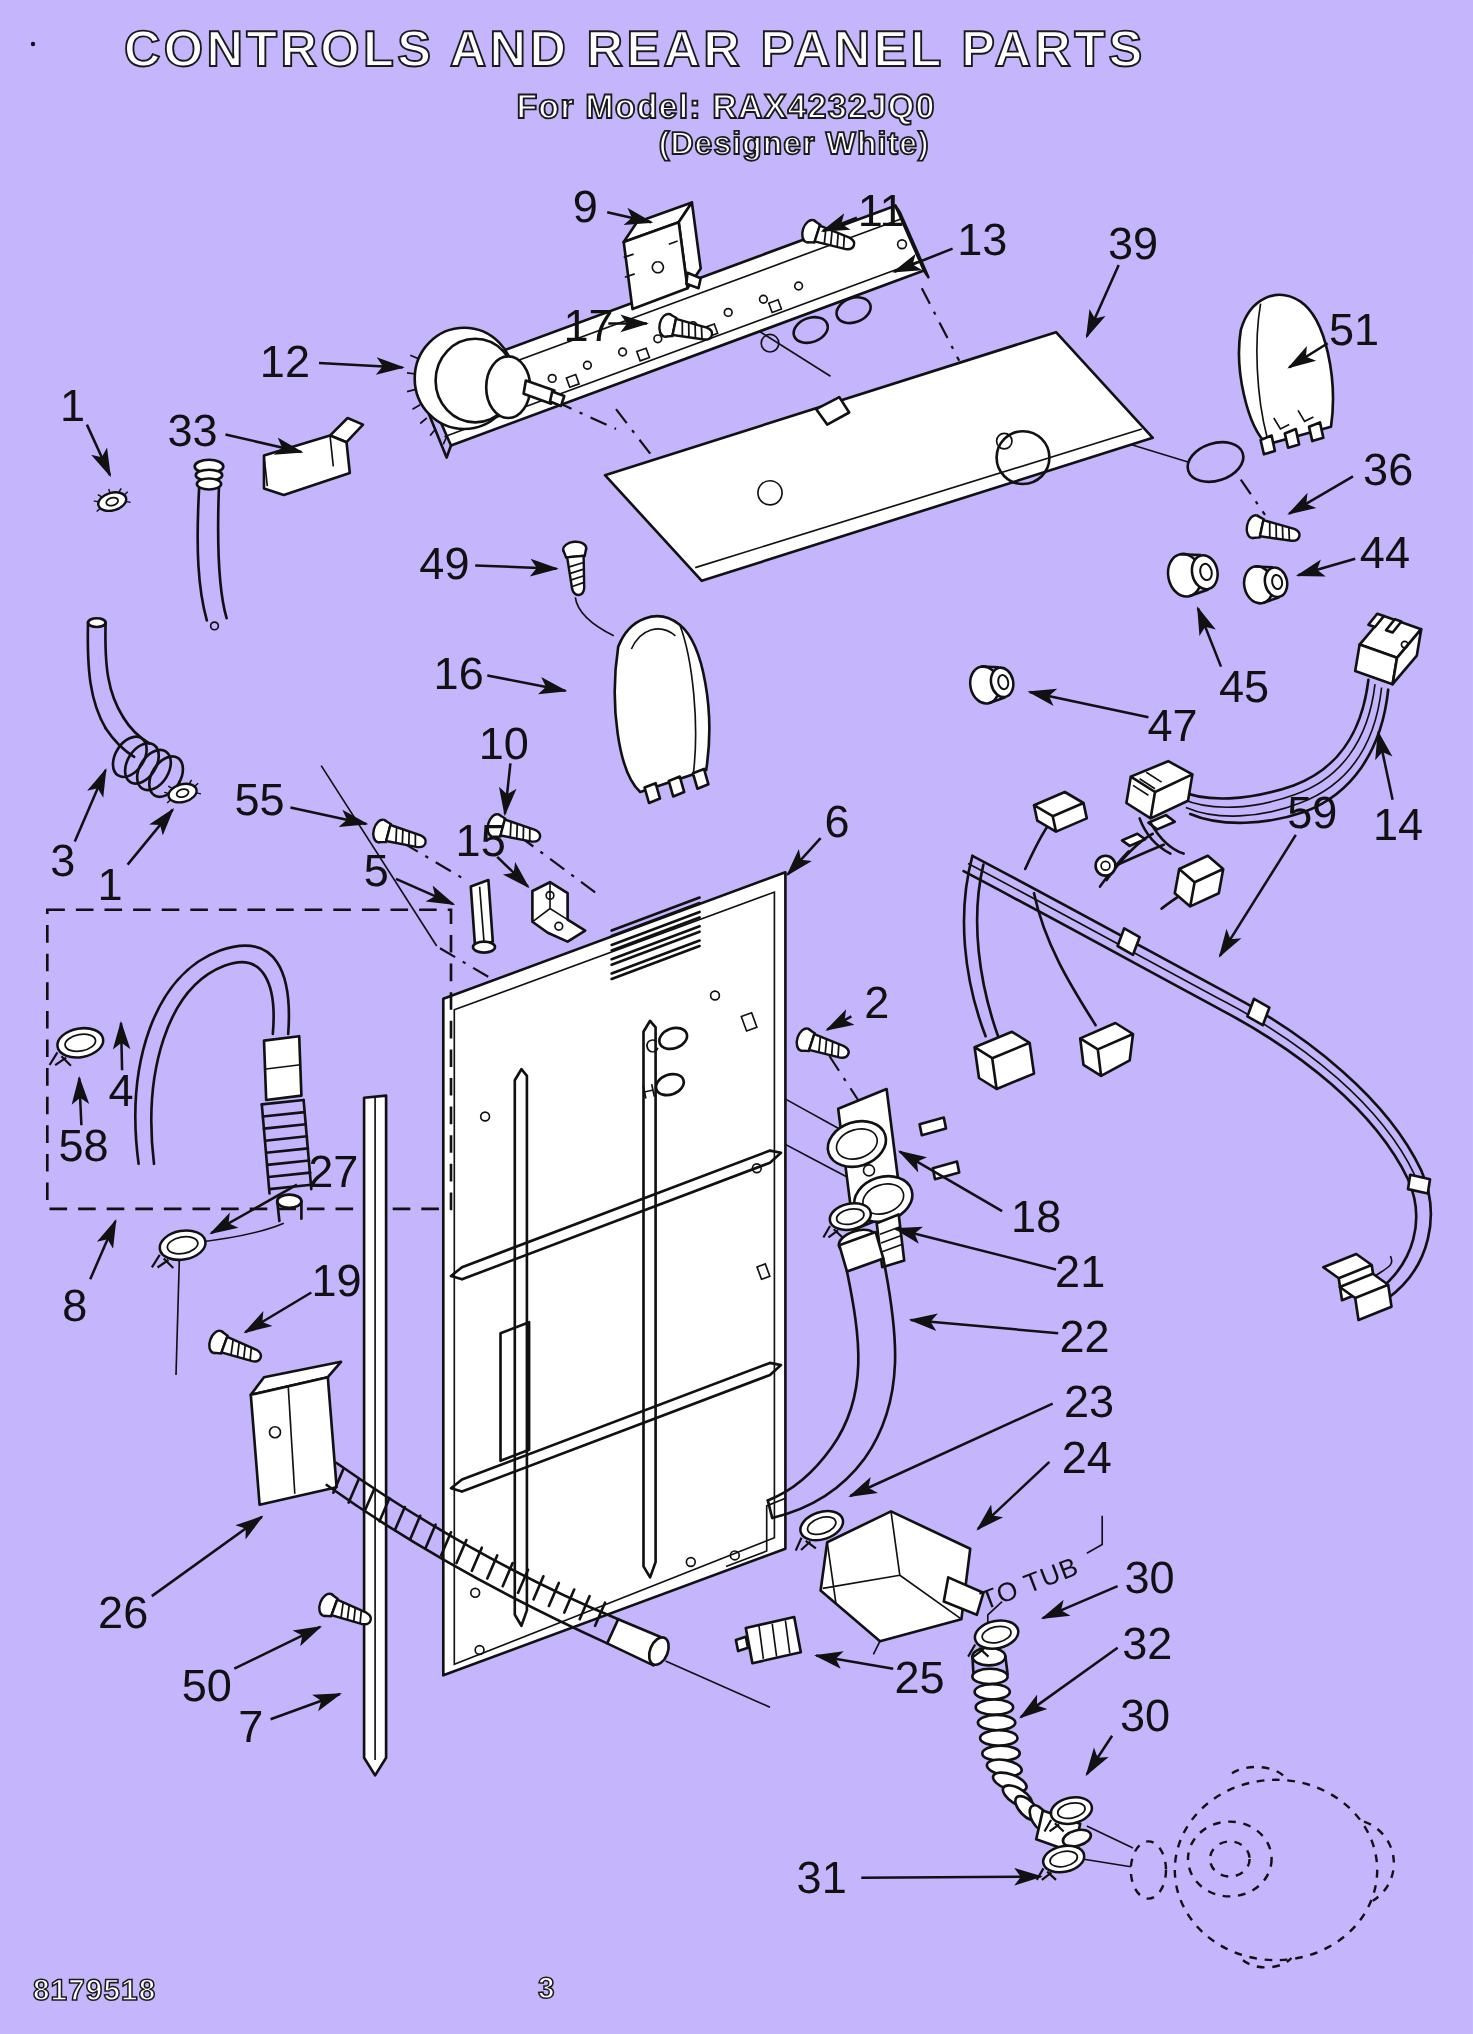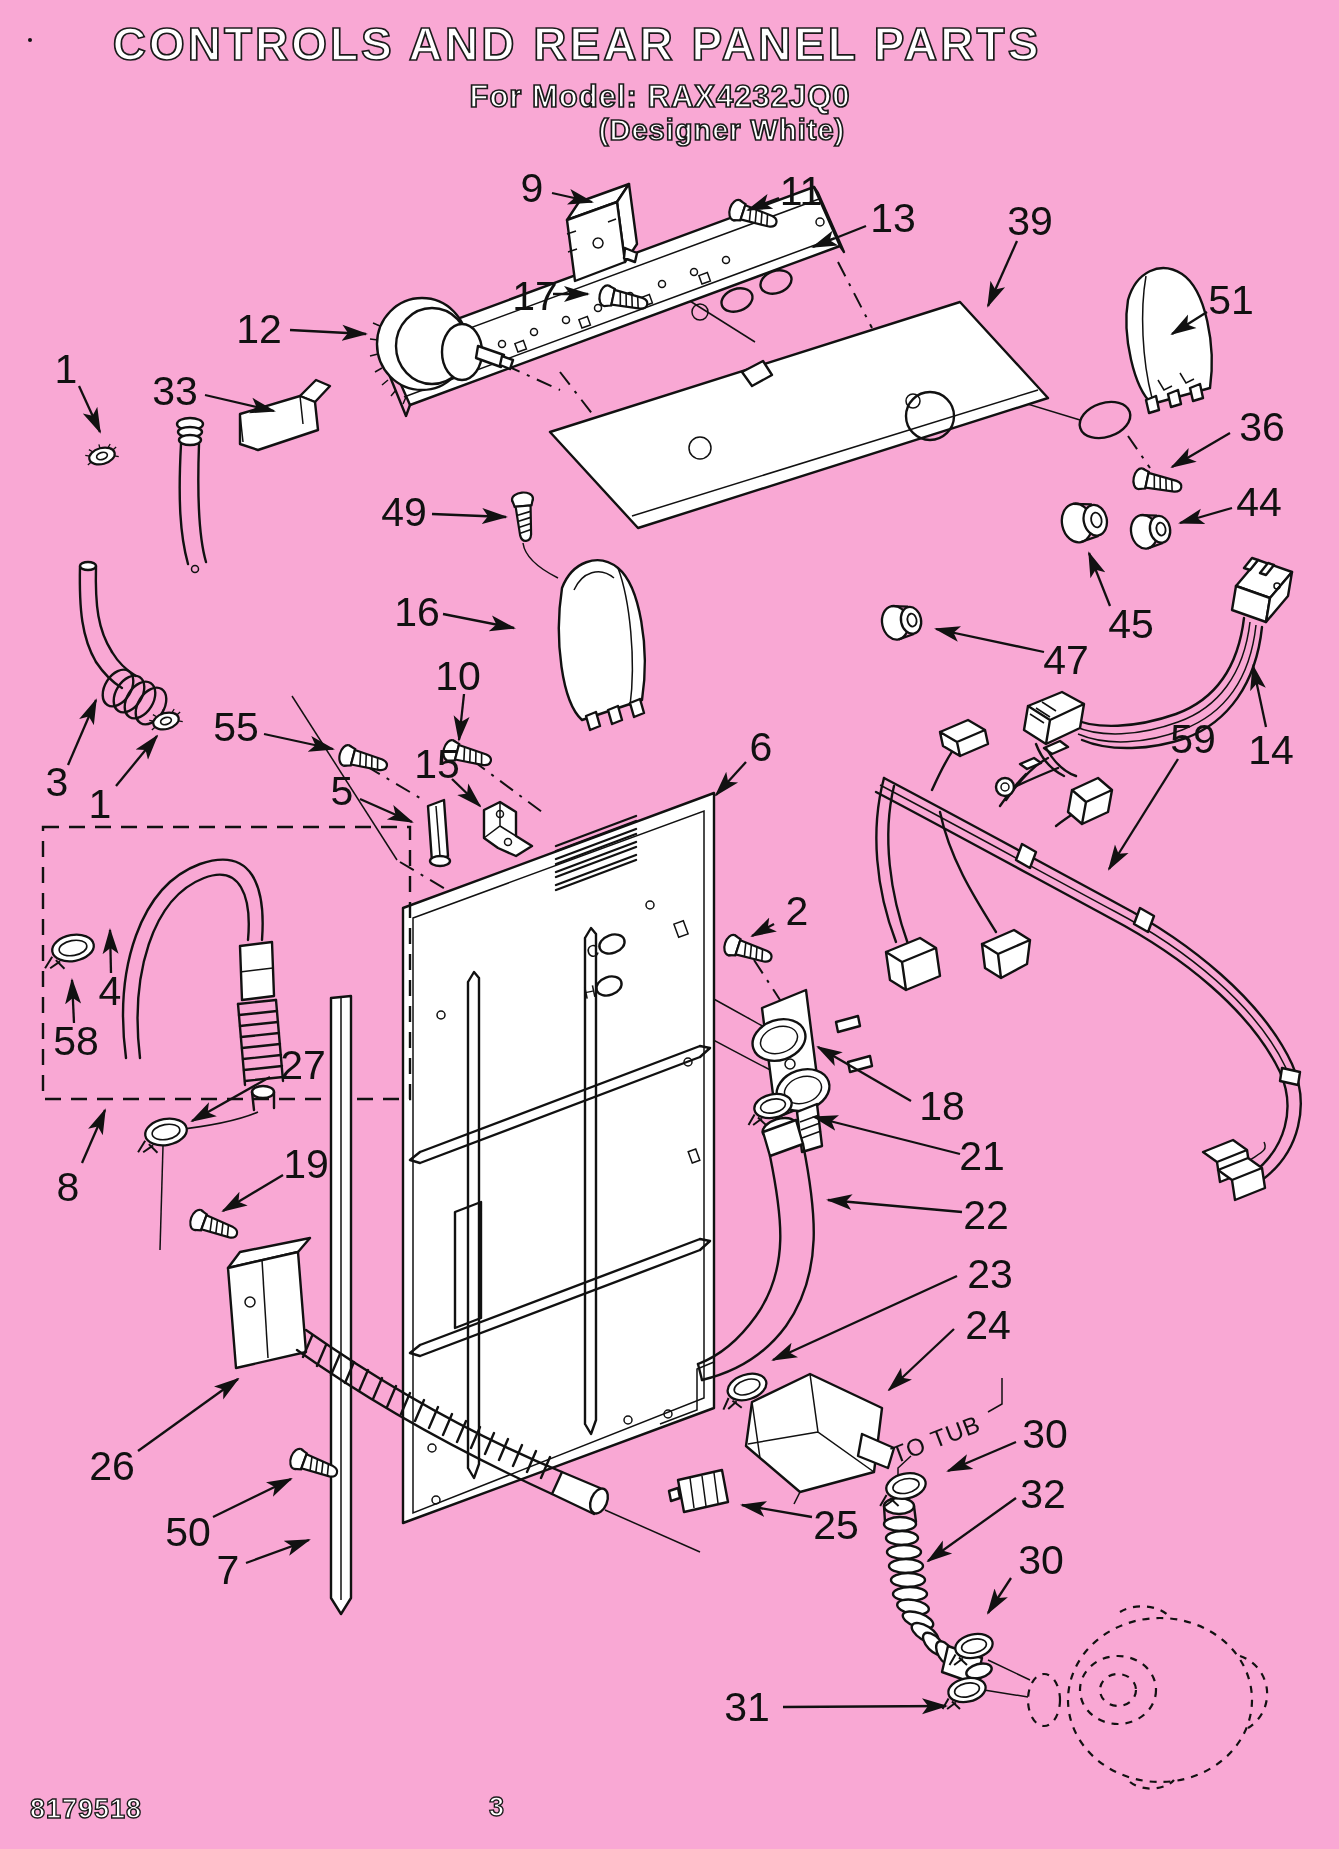--- a/index.html
+++ b/index.html
@@ -1,16 +1,16 @@
 <!DOCTYPE html>
 <html><head>
 <meta charset="utf-8">
 <style>
   html,body{margin:0;padding:0;background:#e8e8e8;}
-  .page{position:relative;width:1339px;height:1849px;background:#f9a8d4;margin:0 auto;
+  .page{position:relative;width:1339px;height:1849px;background:#c4b5fd;margin:0 auto;
         font-family:"Liberation Sans", sans-serif;overflow:hidden;text-align:center;}
   svg{position:absolute;left:0;top:0;}
   svg *{vector-effect:non-scaling-stroke;}
   .ink{stroke:#111;fill:none;stroke-width:2.4;stroke-linecap:round;stroke-linejoin:round;}
   .inkw{stroke:#111;fill:#fff;stroke-width:2.4;stroke-linejoin:round;}
   .thin{stroke:#111;fill:none;stroke-width:1.5;}
   .dashdot{stroke:#111;fill:none;stroke-width:2;stroke-dasharray:16 8 3 8;}
   .pumpdash{stroke:#111;fill:none;stroke-width:2.2;stroke-dasharray:7 7;}
   .callout-num{font-family:"Liberation Sans", sans-serif;font-size:41px;fill:#111;
                text-anchor:middle;letter-spacing:0px;}

